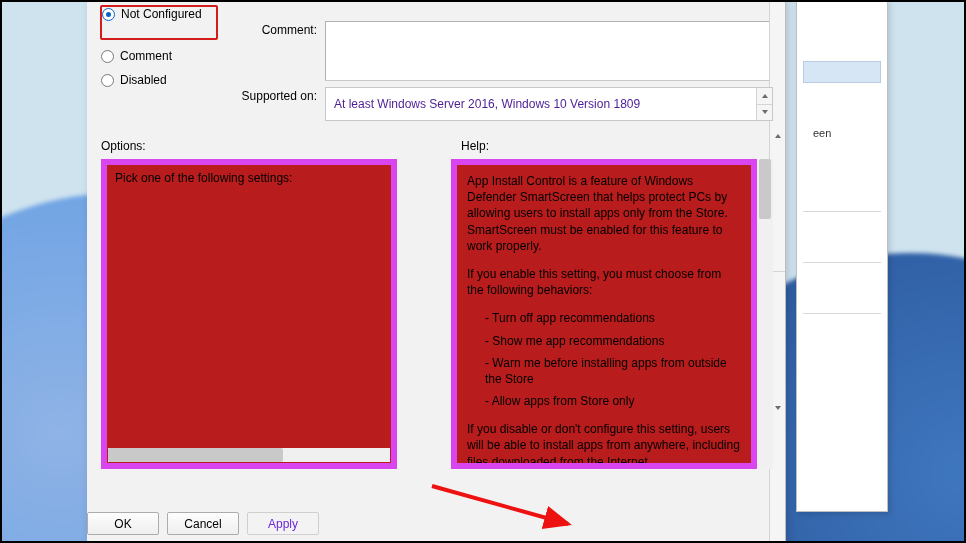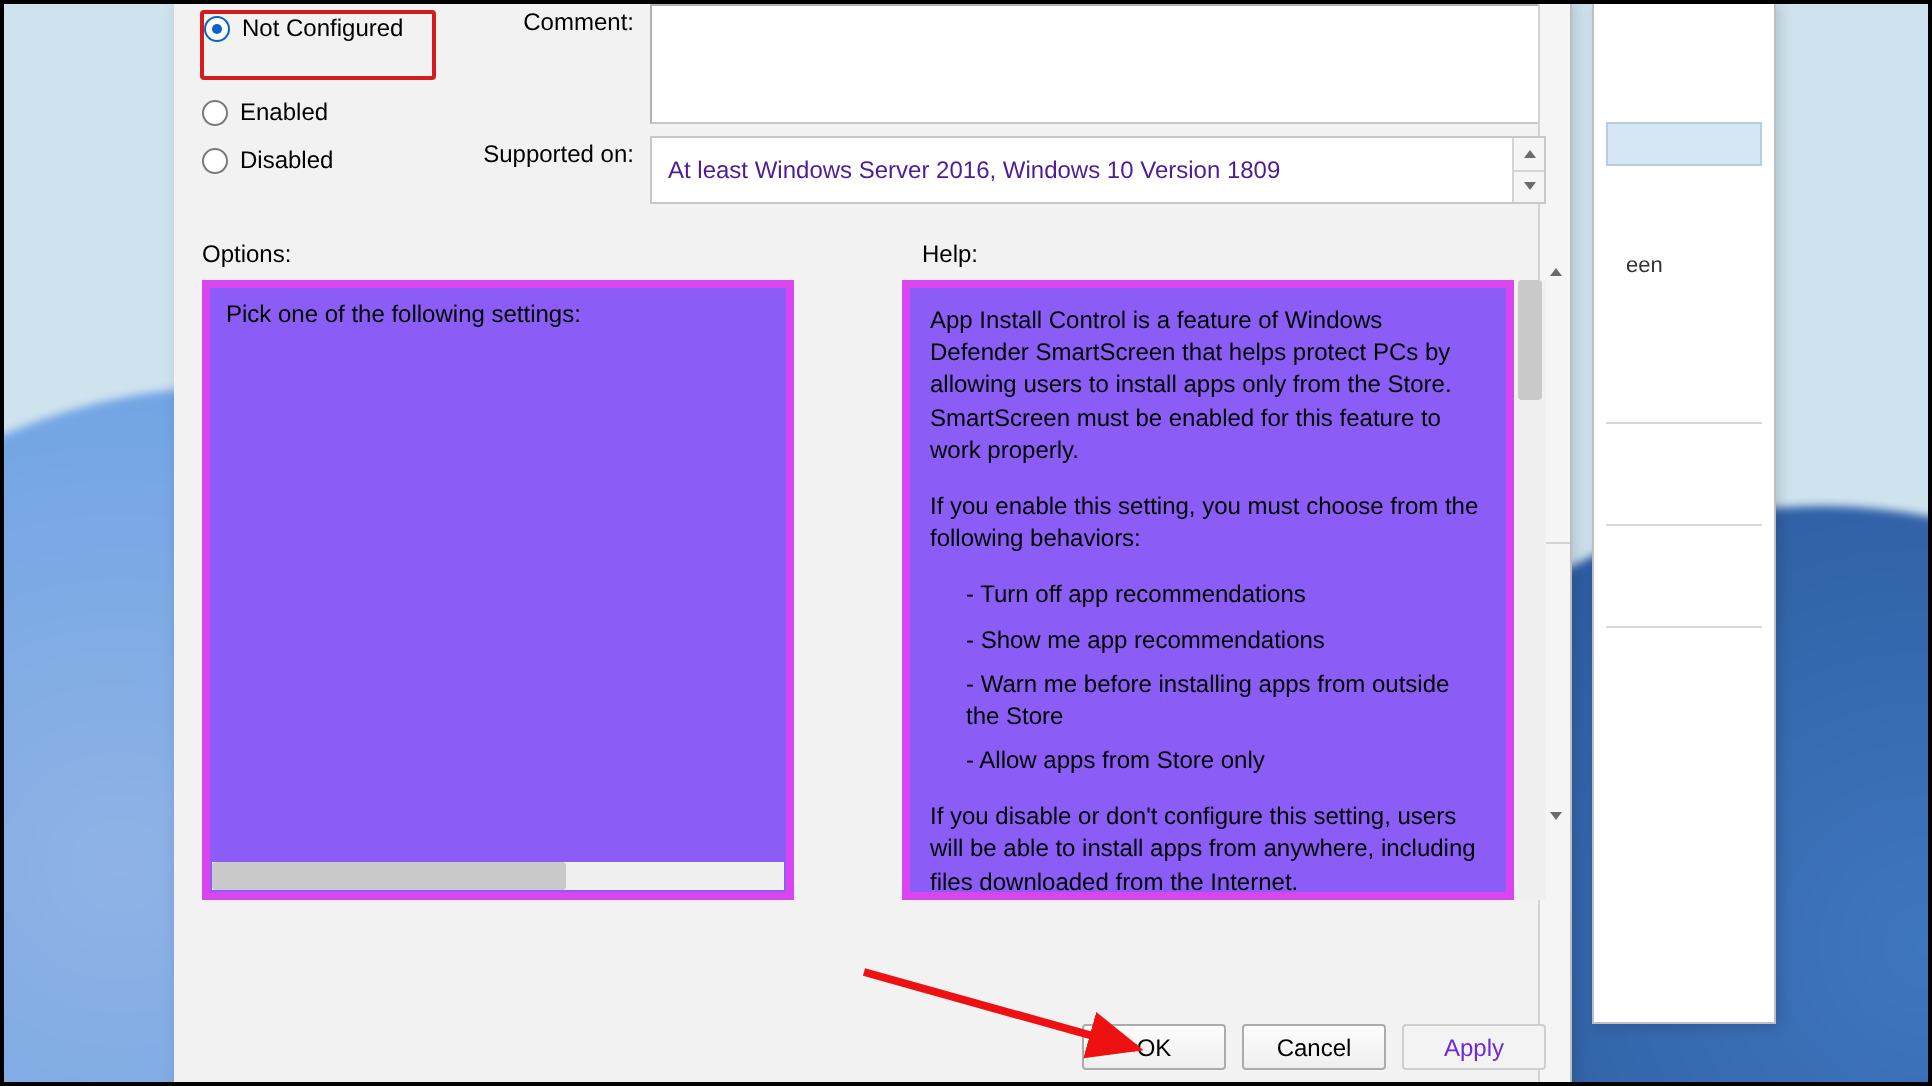--- a/index.html
+++ b/index.html
@@ -22,49 +22,49 @@
   .dialog{position:absolute;left:87px;top:0;width:699px;height:543px;background:#f2f2f2;border-right:1px solid #bdbdbd;box-shadow:2px 0 8px rgba(0,0,0,.15);z-index:2;box-sizing:border-box;padding:0 12px 0 14px;}
 
   .toprow{display:flex;align-items:flex-start;gap:18px;padding-top:2px;}
   .radiocol{width:116px;display:flex;flex-direction:column;gap:10px;padding-top:4px;}
   .radio{display:flex;align-items:center;gap:6px;cursor:pointer;font-size:12px;}
   .radio .dot{width:13px;height:13px;border:1px solid #7a7a7a;border-radius:50%;box-sizing:border-box;position:relative;background:#fff;}
   .radio.checked .dot{border-color:#0a63c9;}
   .radio.checked .dot::after{content:"";position:absolute;inset:3px;border-radius:50%;background:#0a63c9;}
   .radiocol .radio.first{outline:2px solid #d31c1c;outline-offset:-1px;padding:1px 6px 18px 1px;border-radius:1px;}
 
-  .commentcol{flex:1;display:flex;flex-direction:column;gap:6px;}
+  .commentcol{flex:1;display:flex;flex-direction:column;gap:6px;margin-top:19px;}
   .fldrow{display:flex;align-items:flex-start;gap:8px;}
   .fldrow label{width:82px;text-align:right;color:#000;padding-top:2px;}
   .txtbox{flex:1;background:#fff;border:1px solid #c8c8c8;border-top-color:#b0b0b0;border-left-color:#b0b0b0;height:60px;box-sizing:border-box;}
   .supported{flex:1;display:flex;align-items:center;background:#fff;border:1px solid #c8c8c8;height:34px;box-sizing:border-box;position:relative;padding:0 36px 0 8px;color:#4c1d95;font-size:12px;}
   .spin{position:absolute;right:0;top:0;bottom:0;width:16px;display:flex;flex-direction:column;}
   .spin span{flex:1;background:#f5f5f5;border-left:1px solid #d4d4d4;display:flex;align-items:center;justify-content:center;}
   .spin span+span{border-top:1px solid #d4d4d4;}
   .chev{width:0;height:0;border-left:3px solid transparent;border-right:3px solid transparent;}
   .chev.up{border-bottom:4px solid #6b6b6b;}
   .chev.dn{border-top:4px solid #6b6b6b;}
 
   .midlabels{display:flex;margin-top:18px;gap:48px;}
   .midlabels .l{width:312px;}
   .midlabels span{font-size:12px;}
 
   .panes{display:flex;gap:18px;margin-top:6px;height:310px;}
-  .pane{background:#8b5cf6;border:4px solid #d946ef;box-sizing:border-box;position:relative;}
+  .pane{background:#b91c1c;border:6px solid #d946ef;box-sizing:border-box;position:relative;}
   .pane.options{width:296px;padding:6px 8px;font-size:12px;}
   .pane.options .hscroll{position:absolute;left:1px;right:1px;bottom:1px;height:14px;background:#f0f0f0;}
   .pane.options .hscroll::before{content:"";position:absolute;left:0;top:0;bottom:0;width:62%;background:#c9c9c9;border-radius:2px;}
   .helpwrap{flex:1;display:flex;align-items:stretch;padding-left:36px;}
   .pane.help{flex:1;padding:8px 10px;font-size:12px;line-height:1.35;overflow:hidden;}
   .pane.help p{margin:0 0 12px;}
   .pane.help .item{margin:6px 0 6px 18px;}
   .vscroll{width:16px;background:#f0f0f0;position:relative;}
   .vscroll .thumb{position:absolute;left:2px;right:2px;top:0;height:60px;background:#c9c9c9;border-radius:2px;}
 
-  .btnrow{position:absolute;left:12px;right:12px;bottom:8px;display:flex;justify-content:flex-end;gap:8px;margin-top:32px;}
+  .btnrow{position:absolute;left:0;right:12px;bottom:8px;display:flex;gap:8px;margin-top:32px;}
   .btn{min-width:72px;height:23px;background:linear-gradient(#fdfdfd,#efefef);border:1px solid #acacac;border-radius:2px;font-size:12px;cursor:pointer;}
   .btn:disabled{color:#6d28d9;cursor:default;background:#f3f3f3;border-color:#cfcfcf;}
 
   
   .arrow{position:absolute;z-index:4;left:428px;top:480px;pointer-events:none;}
 </style>
 </head>
 <body>
 
 <div class="bg"></div>
@@ -82,21 +82,21 @@
 <div class="dialog">
 
   <div class="toprow">
     <div class="radiocol">
       <div class="radio checked first">
         <span class="dot"></span>
         <span>Not Configured</span>
       </div>
       <div class="radio">
         <span class="dot"></span>
-        <span>Enabled</span>
+        <span>Comment</span>
       </div>
       <div class="radio">
         <span class="dot"></span>
         <span>Disabled</span>
       </div>
     </div>
 
     <div class="commentcol">
       <div class="fldrow">
         <label>Comment:</label>

